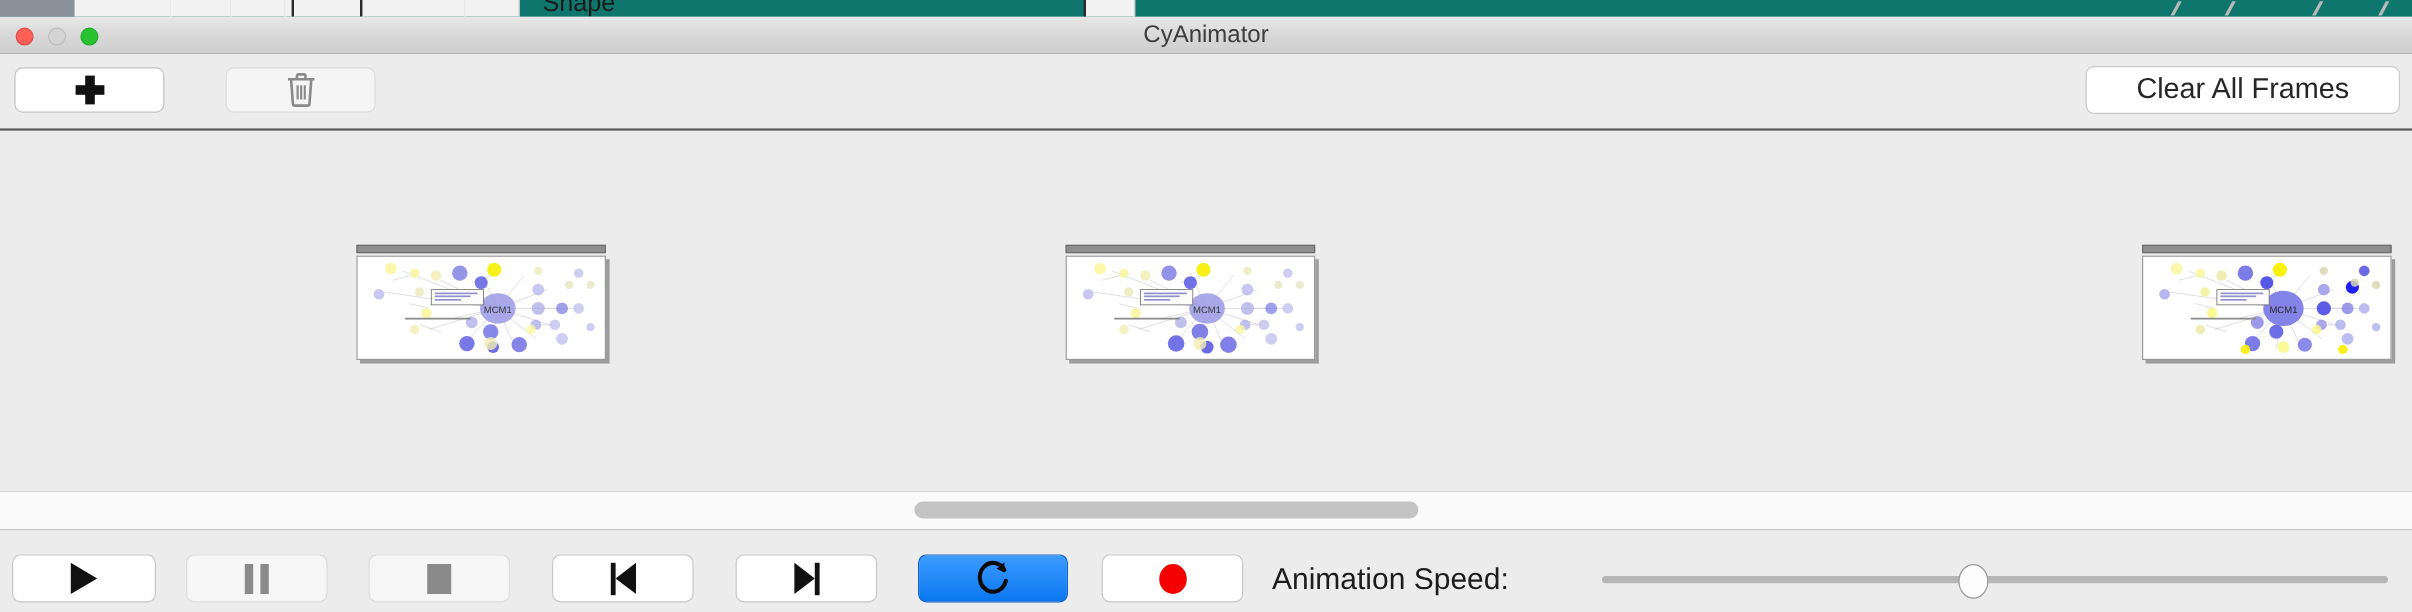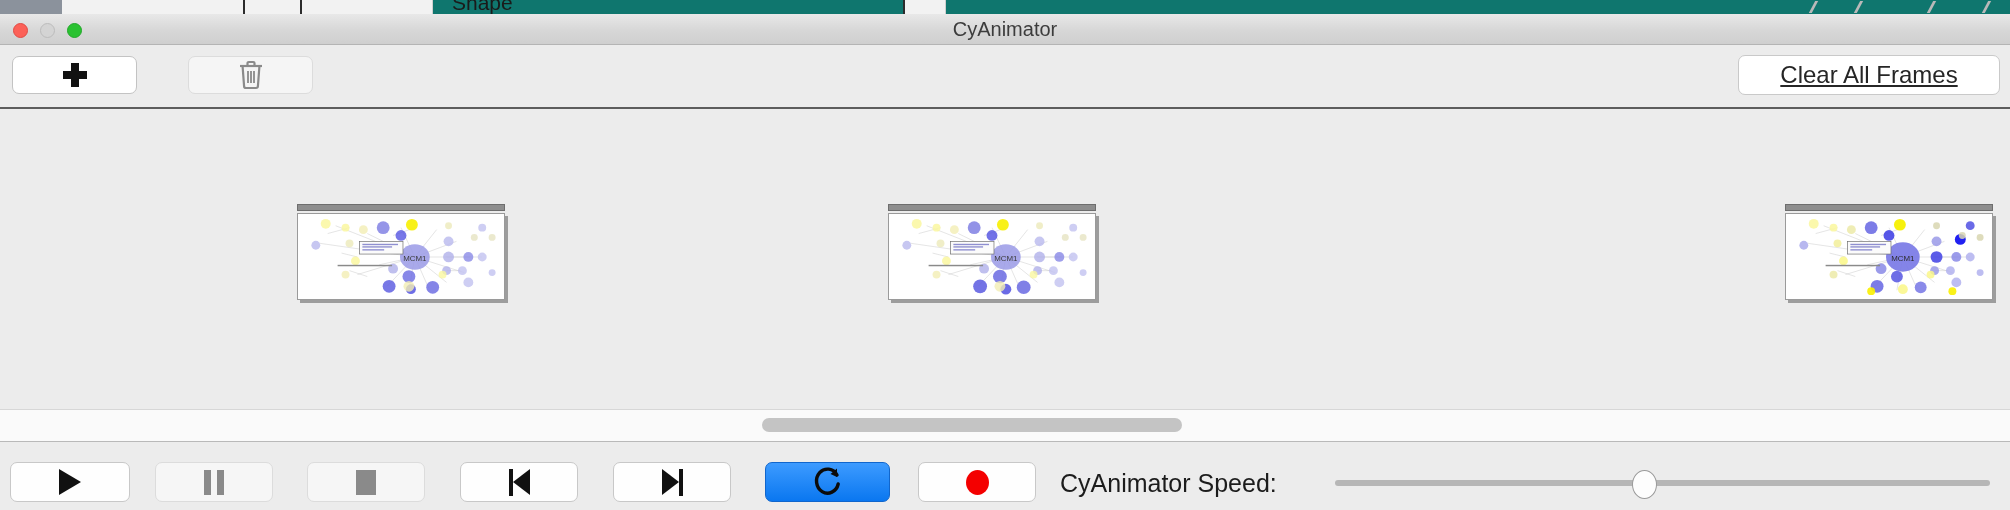--- a/index.html
+++ b/index.html
@@ -110,21 +110,21 @@
     border: 1px solid #c3c3c3;
     background: #ffffff;
     cursor: default;
   }
   .btn.disabled { background: #f5f5f5; border-color: #dcdcdc; }
 
   #btn-add    { left: 12px;  top: 56px; width: 125px; height: 38px; }
   #btn-delete { left: 188px; top: 56px; width: 125px; height: 38px; }
   #btn-clear  { left: 1738px;top: 55px; width: 262px; height: 40px;
                 border-color: #c9c9c9; }
-  #btn-clear .lbl { font-size: 24px; color: #262626; text-decoration: underline; }
+  #btn-clear .lbl { font-size: 24px; color: #262626; }
 
   .plus-icon {
     position: relative;
     width: 24px; height: 24px;
   }
   .plus-icon::before, .plus-icon::after {
     content: "";
     position: absolute;
     background: #111;
   }
@@ -507,19 +507,19 @@
       <svg width="30" height="32" viewBox="0 0 30 32">
         <path d="M24 9 A11 12 0 1 0 25.2 18" stroke="#0b0b0b" stroke-width="3.4" fill="none" stroke-linecap="round"></path>
         <path d="M24 2.5 L24 11 L17.5 8" fill="#0b0b0b"></path>
       </svg>
     </div>
 
     <div class="ctl" id="ctl-record">
       <span class="gl-record"></span>
     </div>
 
-    <div class="speed-label">CyAnimator Speed:</div>
+    <div class="speed-label">Animation Speed:</div>
 
     <div class="slider-track"></div>
     <div class="slider-thumb"></div>
   </div>
 
 </div>
 
 </body></html>

